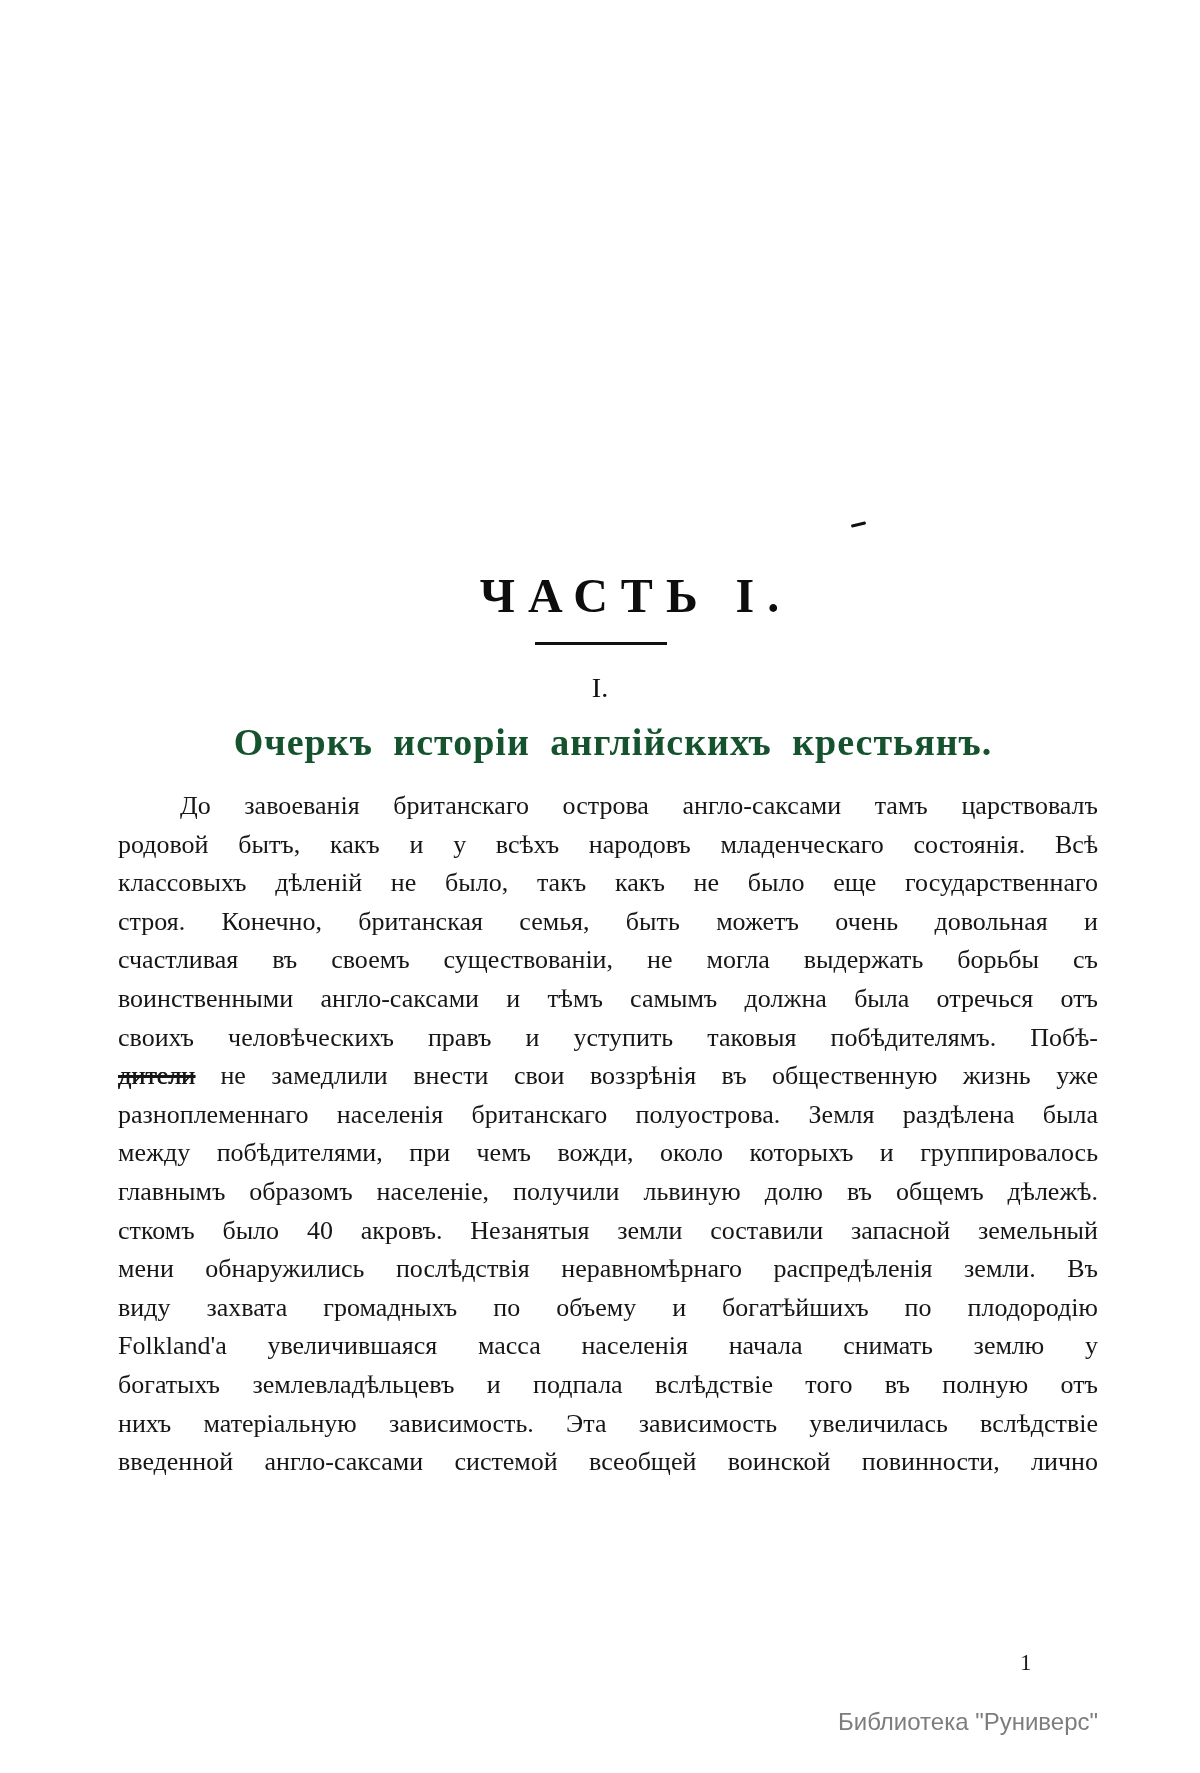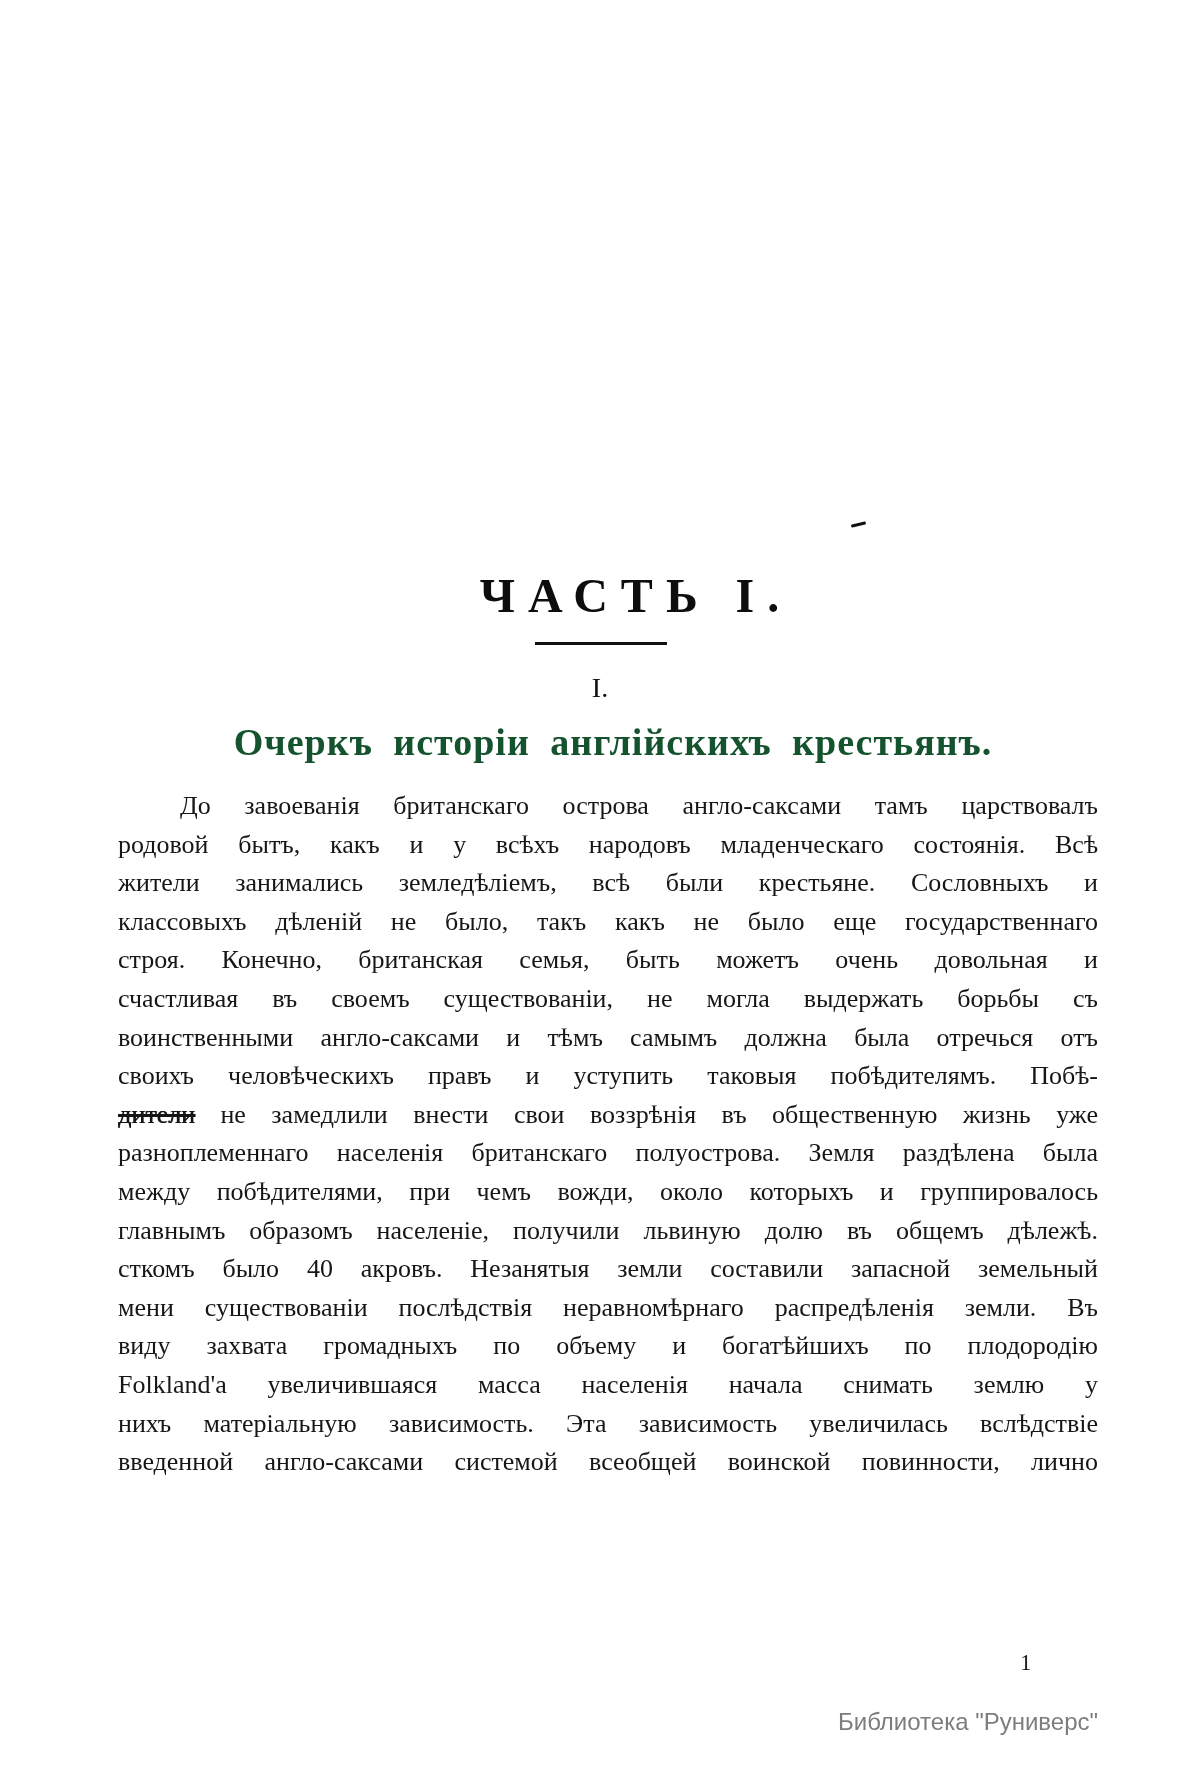--- a/index.html
+++ b/index.html
@@ -126,34 +126,34 @@
 
   <div class="heading-rule"></div>
 
   <div class="section-number">I.</div>
 
   <div class="section-title">Очеркъ исторіи англійскихъ крестьянъ.</div>
 
   <div class="body-text">
       <div class="line indent">До завоеванія британскаго острова англо-саксами тамъ царствовалъ</div>
       <div class="line">родовой бытъ, какъ и у всѣхъ народовъ младенческаго состоянія. Всѣ</div>
-      <div class="line">жители занимались земледѣліемъ, всѣ были крестьяне. Сословныхъ и</div>
       <div class="line">классовыхъ дѣленій не было, такъ какъ не было еще государственнаго</div>
       <div class="line">строя. Конечно, британская семья, быть можетъ очень довольная и</div>
       <div class="line">счастливая въ своемъ существованіи, не могла выдержать борьбы съ</div>
       <div class="line">воинственными англо-саксами и тѣмъ самымъ должна была отречься отъ</div>
       <div class="line">своихъ человѣческихъ правъ и уступить таковыя побѣдителямъ. Побѣ-</div>
       <div class="line"><span class="overstruck">дители</span> не замедлили внести свои воззрѣнія въ общественную жизнь уже</div>
       <div class="line">разноплеменнаго населенія британскаго полуострова. Земля раздѣлена была</div>
       <div class="line">между побѣдителями, при чемъ вожди, около которыхъ и группировалось</div>
       <div class="line">главнымъ образомъ населеніе, получили львиную долю въ общемъ дѣлежѣ.</div>
       <div class="line">сткомъ было 40 акровъ. Незанятыя земли составили запасной земельный</div>
-      <div class="line">мени существованіи послѣдствія неравномѣрнаго распредѣленія земли. Въ</div>
+      <div class="line">мени обнаружились послѣдствія неравномѣрнаго распредѣленія земли. Въ</div>
       <div class="line">виду захвата громадныхъ по объему и богатѣйшихъ по плодородію</div>
       <div class="line">Folkland'а увеличившаяся масса населенія начала снимать землю у</div>
+      <div class="line">богатыхъ землевладѣльцевъ и подпала вслѣдствіе того въ полную отъ</div>
       <div class="line">нихъ матеріальную зависимость. Эта зависимость увеличилась вслѣдствіе</div>
       <div class="line">введенной англо-саксами системой всеобщей воинской повинности, лично</div>
     </div>
 
   <div class="page-number">1</div>
 
   <div class="watermark">Библиотека "Руниверс"</div>
 
 </div>
 

